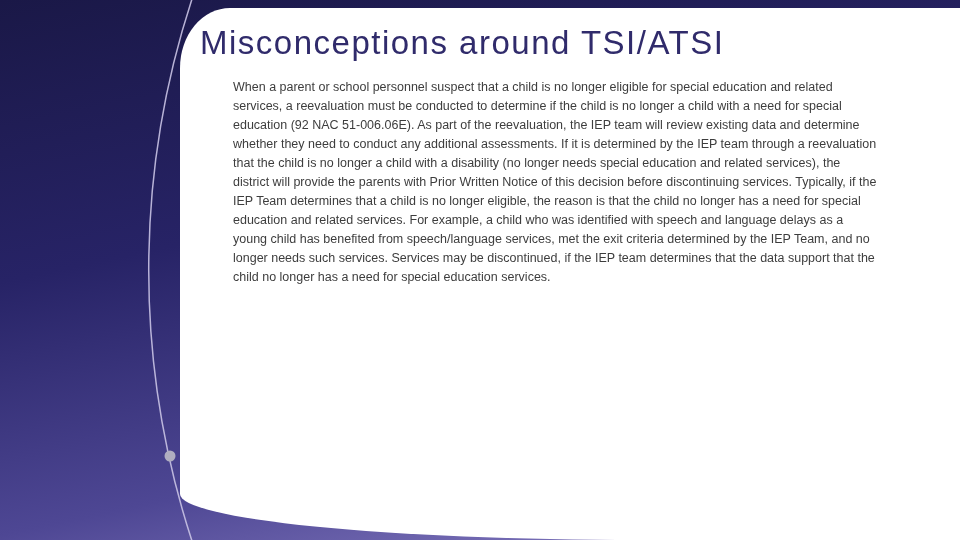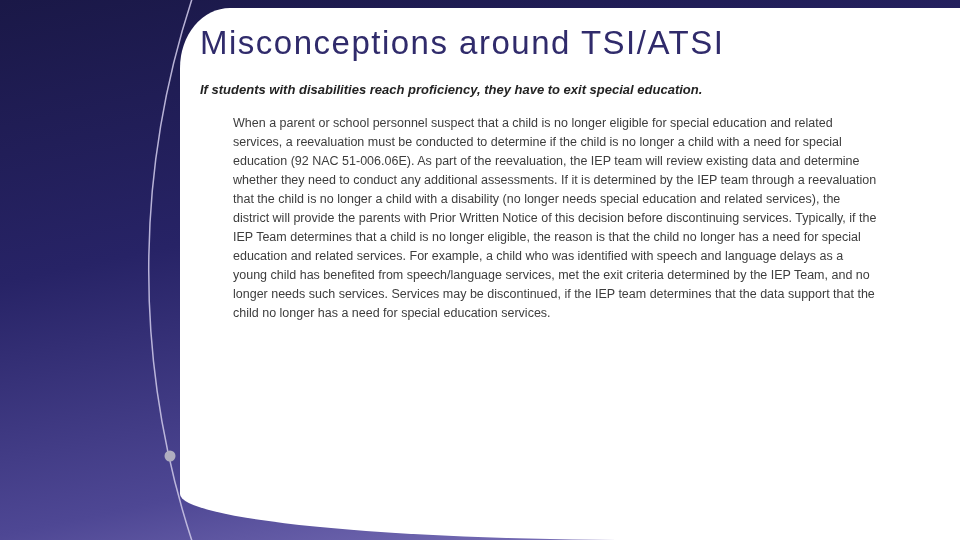--- a/index.html
+++ b/index.html
@@ -63,20 +63,19 @@
   <svg class="decor" viewBox="0 0 960 540" xmlns="http://www.w3.org/2000/svg">
     <path d="M 193 -4 A 870 870 0 0 0 193 544" fill="none" stroke="#c9c3e4" stroke-width="1.5" opacity="0.9"></path>
     <circle cx="170" cy="456" r="5.5" fill="#b0aec0"></circle>
   </svg>
 
   <div class="panel"></div>
 
   <div class="content">
     <div class="title">Misconceptions around TSI/ATSI</div>
 
-    <div class="subtitle">If students with disabilities reach proficiency, they have to exit special education.</div>
 
 
     <div class="para">When a parent or school personnel suspect that a child is no longer eligible for special education and related services, a reevaluation must be conducted to determine if the child is no longer a child with a need for special education (92 NAC 51-006.06E).  As part of the reevaluation, the IEP team will review existing data and determine whether they need to conduct any additional assessments.  If it is determined by the IEP team through a reevaluation that the child is no longer a child with a disability (no longer needs special education and related services), the district will provide the parents with Prior Written Notice of this decision before discontinuing services.  Typically, if the IEP Team determines that a child is no longer eligible, the reason is that the child no longer has a need for special education and related services. For example, a child who was identified with speech and language delays as a young child has benefited from speech/language services, met the exit criteria determined by the IEP Team, and no longer needs such services. Services may be discontinued, if the IEP team determines that the data support that the child no longer has a need for special education services.</div>
 
   </div>
 
 </div>
 
 </body></html>

